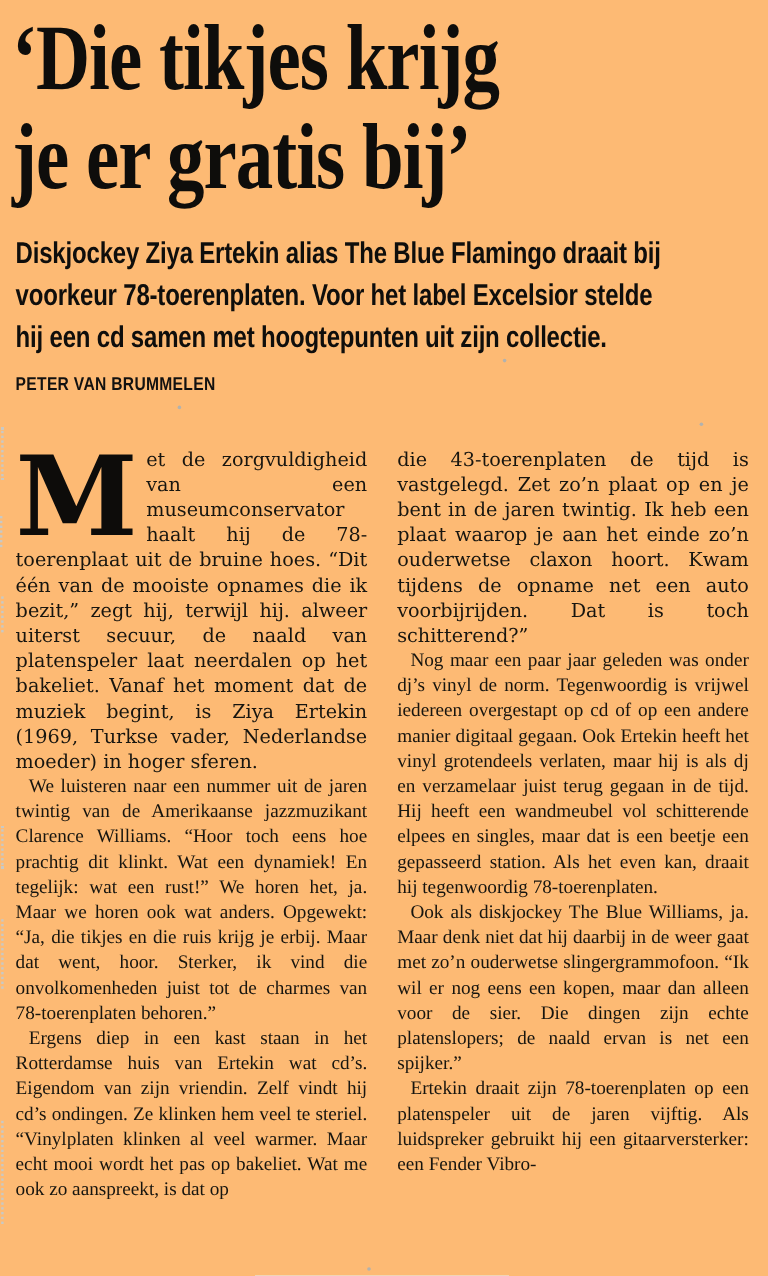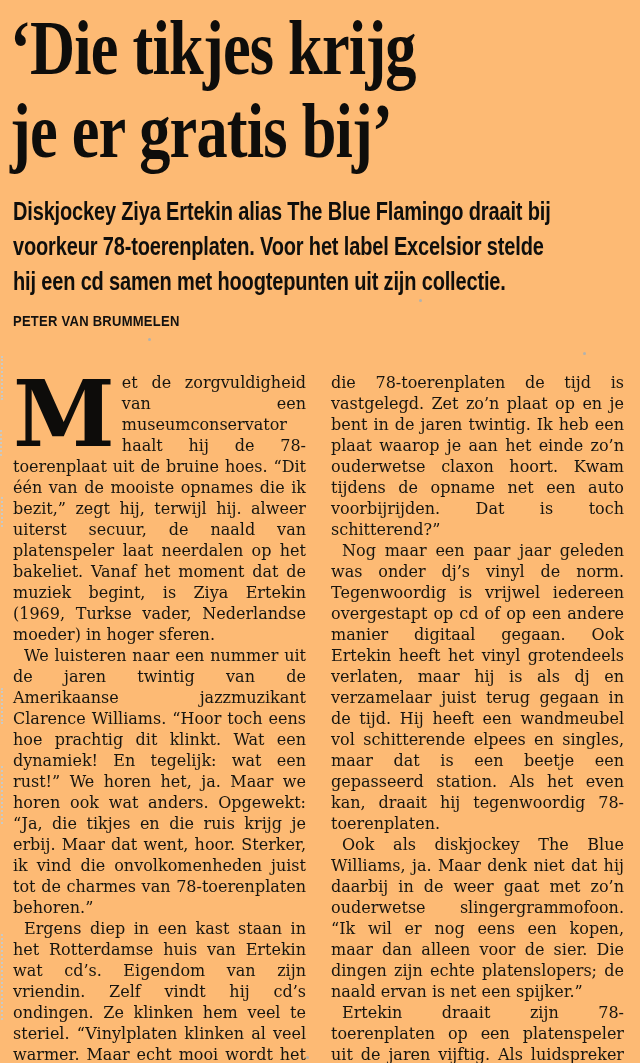--- a/index.html
+++ b/index.html
@@ -56,21 +56,21 @@
     gap:25px;
     margin:42px 16px 0 13px;
     font-family:"DejaVu Serif", serif;
     font-size:16px;
     line-height:21px;
     text-align:justify;
     color:#17150f;
   }
   .col { width:293px; }
   .col p { margin:0; padding:0; }
-  .col p.indent { text-indent:11px; }
+  .col p.indent { text-indent:11px;font-family:Liberation Serif, serif; }
   .dropcap {
     float:left;
     font-family:"DejaVu Serif", serif;
     font-weight:700;
     font-size:92px;
     line-height:76px;
     margin:4px 7px 0 0;
     color:#0d0c0a;
   }
   
@@ -106,21 +106,21 @@
 
   <div class="body">
 
     <div class="col">
       <p><span class="dropcap">M</span><span>et de zorgvuldigheid van een museumconservator haalt hij de 78-toerenplaat uit de bruine hoes. “Dit één van de mooiste opnames die ik bezit,” zegt hij, terwijl hij. alweer uiterst secuur, de naald van platenspeler laat neerdalen op het bakeliet. Vanaf het moment dat de muziek begint, is Ziya Ertekin (1969, Turkse vader, Nederlandse moeder) in hoger sferen.</span></p>
       <p class="indent">We luisteren naar een nummer uit de jaren twintig van de Amerikaanse jazzmuzikant Clarence Williams. “Hoor toch eens hoe prachtig dit klinkt. Wat een dynamiek! En tegelijk: wat een rust!” We horen het, ja. Maar we horen ook wat anders. Opgewekt: “Ja, die tikjes en die ruis krijg je erbij. Maar dat went, hoor. Sterker, ik vind die onvolkomenheden juist tot de charmes van 78-toerenplaten behoren.”</p>
       <p class="indent">Ergens diep in een kast staan in het Rotterdamse huis van Ertekin wat cd’s. Eigendom van zijn vriendin. Zelf vindt hij cd’s ondingen. Ze klinken hem veel te steriel. “Vinylplaten klinken al veel warmer. Maar echt mooi wordt het pas op bakeliet. Wat me ook zo aanspreekt, is dat op</p>
     </div>
 
     <div class="col">
-      <p>die 78-toerenplaten de tijd is vastgelegd. Zet zo’n plaat op en je bent in de jaren twintig. Ik heb een plaat waarop je aan het einde zo’n ouderwetse claxon hoort. Kwam tijdens de opname net een auto voorbijrijden. Dat is toch schitterend?”</p>
+      <p>die 43-toerenplaten de tijd is vastgelegd. Zet zo’n plaat op en je bent in de jaren twintig. Ik heb een plaat waarop je aan het einde zo’n ouderwetse claxon hoort. Kwam tijdens de opname net een auto voorbijrijden. Dat is toch schitterend?”</p>
       <p class="indent">Nog maar een paar jaar geleden was onder dj’s vinyl de norm. Tegenwoordig is vrijwel iedereen overgestapt op cd of op een andere manier digitaal gegaan. Ook Ertekin heeft het vinyl grotendeels verlaten, maar hij is als dj en verzamelaar juist terug gegaan in de tijd. Hij heeft een wandmeubel vol schitterende elpees en singles, maar dat is een beetje een gepasseerd station. Als het even kan, draait hij tegenwoordig 78-toerenplaten.</p>
       <p class="indent">Ook als diskjockey The Blue Williams, ja. Maar denk niet dat hij daarbij in de weer gaat met zo’n ouderwetse slingergrammofoon. “Ik wil er nog eens een kopen, maar dan alleen voor de sier. Die dingen zijn echte platenslopers; de naald ervan is net een spijker.”</p>
       <p class="indent">Ertekin draait zijn 78-toerenplaten op een platenspeler uit de jaren vijftig. Als luidspreker gebruikt hij een gitaarversterker: een Fender Vibro-</p>
     </div>
 
   </div>
 
   <div class="artifact" style="left:1px; top:356px; height:44px;"></div>
   <div class="artifact" style="left:0;   top:430px; height:26px;"></div>
   <div class="artifact" style="left:1px; top:497px; height:30px;"></div>

